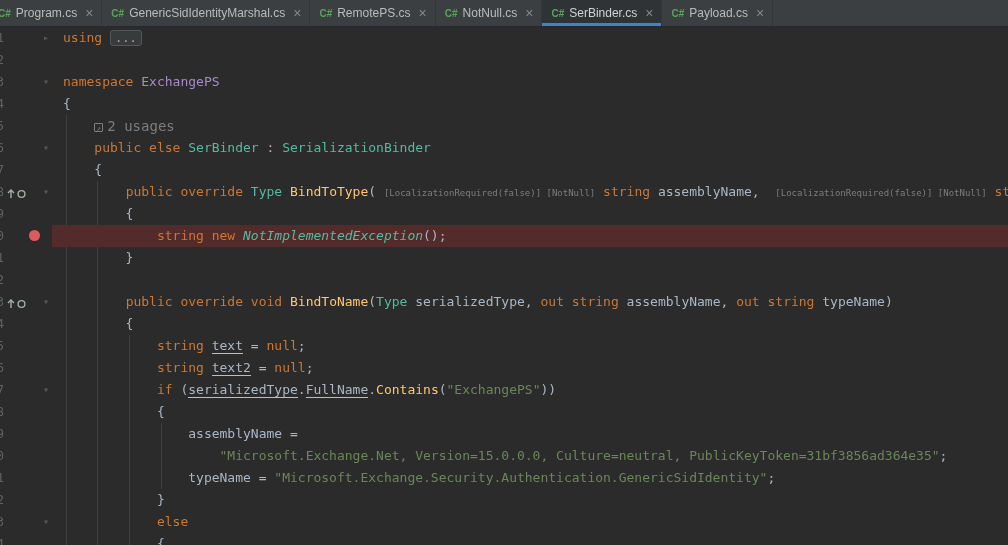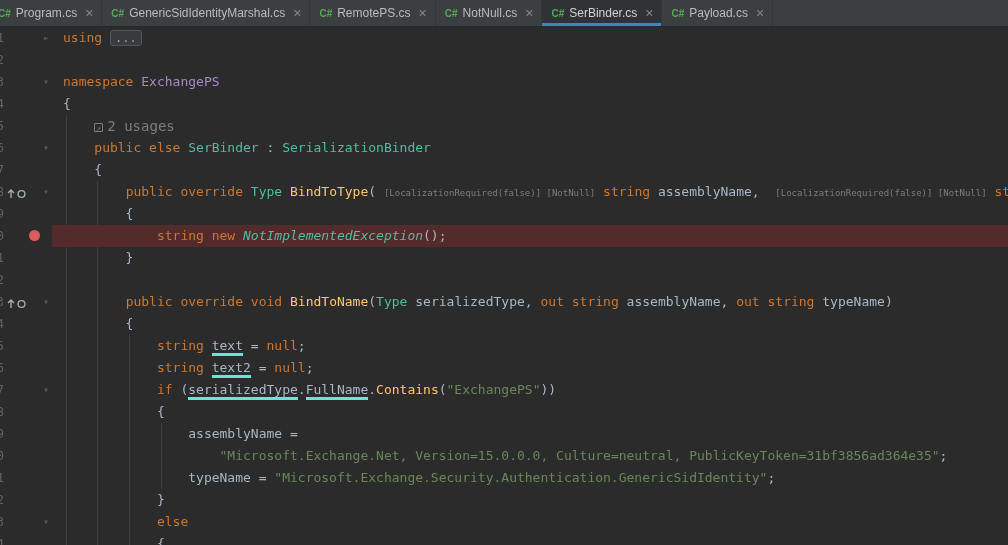--- a/index.html
+++ b/index.html
@@ -35,21 +35,21 @@
   .ovr { position:absolute; left:5px; top:4px; }
   .farrow { position:absolute; right:3px; top:0; font-size:10px; line-height:22px; color:#54585B; }
 
   .tok.kw   { color:var(--kw,#CC7832);margin-top:16px; }
   .tok.ns   { color:var(--ns,#A98AC8); }
   .tok.cls  { color:var(--cls,#52BCA2); }
   .tok.clsi { color:var(--cls,#52BCA2); font-style:italic; }
   .tok.m    { color:var(--m,#FFC66D); }
   .tok.str  { color:var(--str,#6A8759); }
   .tok.pl   { color:var(--plain,#A9B7C6); }
-  .tok.u    { border-bottom:3px solid #5eead4; }
+  .tok.u    { border-bottom:1px solid #5eead4; }
   .tok.hint { color:var(--hint,#7A7E82); font-size:9px;text-align:center; }
   .tok.hintsm { color:var(--hint,#7A7E82); font-size:14px; }
   .tok.fold { background:var(--foldbg,#383B3C); color:#A1A5A7; border:1px solid #54575A;
               border-radius:3px; padding:0 4px; font-size:12px; }
   .usicon { display:inline-block; width:9px; height:9px; border:1px solid var(--hint,#7A7E82);
             border-radius:1px; position:relative; margin-right:4px; vertical-align:middle; }
   .usicon::after { content:"\2197"; position:absolute; left:1px; top:0; font-size:8px;
                    line-height:9px; color:var(--hint,#7A7E82); }
 </style>
 </head>

